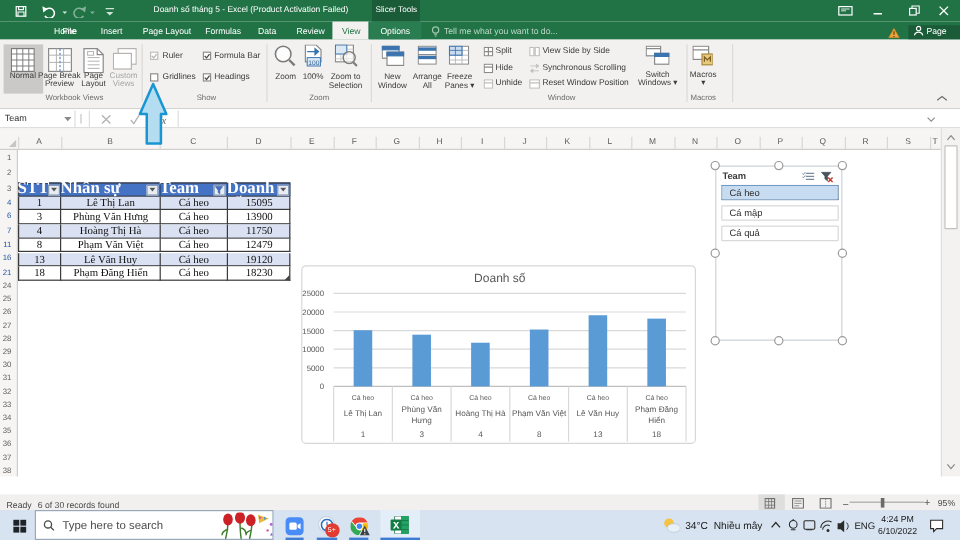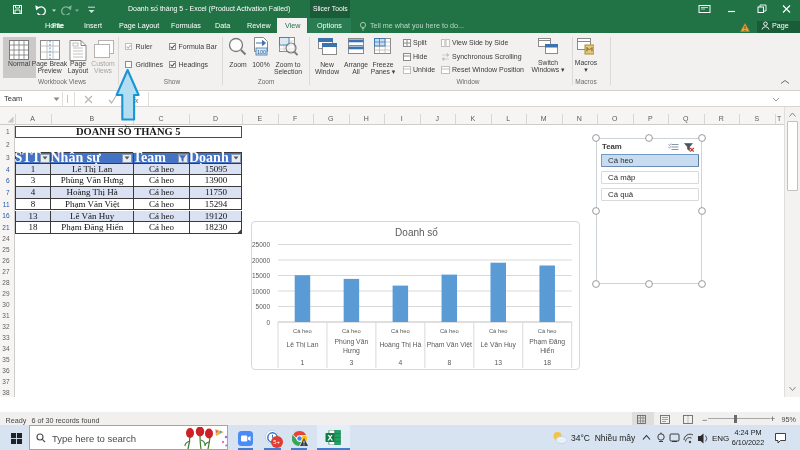--- a/index.html
+++ b/index.html
@@ -95,21 +95,21 @@
     <div class="tab" style="left:119px;">Page Layout</div>
     <div class="tab" style="left:171px;">Formulas</div>
     <div class="tab" style="left:215px;">Data</div>
     <div class="tab" style="left:247px;">Review</div>
     <div class="tab" style="left:285px;color:#217346;">View</div>
     <div class="tab" style="left:317px;">Options</div>
     <svg class="abs" style="left:359px;top:2.5px" width="8" height="10" viewBox="0 0 8 10">
       <circle cx="4" cy="4" r="2.6" fill="none" stroke="#9fc7b0" stroke-width="1"></circle>
       <path d="M2.8 7.5h2.4M3.2 9h1.6" stroke="#9fc7b0" stroke-width="0.9"></path>
     </svg>
-    <div class="tab" style="left:370px;color:#bcd8c8;">Tell me what you here to do...</div>
+    <div class="tab" style="left:370px;color:#bcd8c8;">Tell me what you want to do...</div>
     <svg class="abs" style="left:740px;top:4.5px" width="10" height="9" viewBox="0 0 10 9">
       <path d="M5 0.5L9.5 8.5H0.5z" fill="#e8a33d" stroke="#c77f1f" stroke-width="0.5"></path>
       <path d="M5 3v3M5 7v1" stroke="#5a3a00" stroke-width="0.9"></path>
     </svg>
     <div class="abs" style="left:757px;top:2.5px;width:43px;height:12.5px;background:#1a5c38;"></div>
     <svg class="abs" style="left:761px;top:3px" width="9" height="9" viewBox="0 0 9 9">
       <circle cx="4.5" cy="2.8" r="1.8" fill="none" stroke="#fff" stroke-width="0.9"></circle>
       <path d="M1 8.5a3.6 3.6 0 0 1 7 0" fill="none" stroke="#fff" stroke-width="0.9"></path>
     </svg>
     <div class="tab" style="left:772px;">Page</div>
@@ -346,22 +346,20 @@
     <div class="rown" style="top:312px;">31</div>
     <div class="rown" style="top:323px;">32</div>
     <div class="rown" style="top:333.9px;">33</div>
     <div class="rown" style="top:344.8px;">34</div>
     <div class="rown" style="top:355.8px;">35</div>
     <div class="rown" style="top:366.8px;">36</div>
     <div class="rown" style="top:377.7px;">37</div>
     <div class="rown" style="top:388.7px;">38</div>
   </div>
 
-  <div class="abs serif" style="left:14.5px;top:125.5px;width:227.5px;height:12px;border:1px solid #4a4a4a;box-sizing:border-box;background:#fff;
-       font-weight:bold;font-size:10.5px;text-align:center;line-height:10px;color:#1a1a1a;">DOANH SỒ THÁNG 5</div>
   <div class="abs" id="xltable" style="left:14.5px;top:152px;width:227.5px;height:82.2px;">
 
     <div class="abs serif" style="left:0;top:0;width:227.5px;height:11.7px;background:#4472c4;border:1px solid #3a3a3a;box-sizing:border-box;"></div>
     <div class="abs serif hdrcell" style="left:0;width:36px;">STT</div>
     <div class="abs serif hdrcell" style="left:36px;width:82.5px;">Nhân sự</div>
     <div class="abs serif hdrcell" style="left:118.5px;width:56px;">Team</div>
     <div class="abs serif hdrcell" style="left:174.5px;width:47px;">Doanh số</div>
     <div class="abs" style="left:35.9px;top:1px;width:1px;height:10px;background:#2a4a80;"></div>
     <div class="abs" style="left:118.5px;top:1px;width:1px;height:10px;background:#2a4a80;"></div>
     <div class="abs" style="left:174.5px;top:1px;width:1px;height:10px;background:#2a4a80;"></div>
@@ -402,21 +400,21 @@
     <div class="trow band" style="top:35.1px;">
         <div class="tc c1">4</div>
         <div class="tc c2">Hoàng Thị Hà</div>
         <div class="tc c3">Cá heo</div>
         <div class="tc c4">11750</div>
       </div>
     <div class="trow" style="top:46.8px;">
         <div class="tc c1">8</div>
         <div class="tc c2">Phạm Văn Việt</div>
         <div class="tc c3">Cá heo</div>
-        <div class="tc c4">15294</div>
+        <div class="tc c4">12479</div>
       </div>
     <div class="trow band" style="top:58.5px;">
         <div class="tc c1">13</div>
         <div class="tc c2">Lê Văn Huy</div>
         <div class="tc c3">Cá heo</div>
         <div class="tc c4">19120</div>
       </div>
     <div class="trow" style="top:70.2px;">
         <div class="tc c1">18</div>
         <div class="tc c2">Phạm Đăng Hiển</div>

